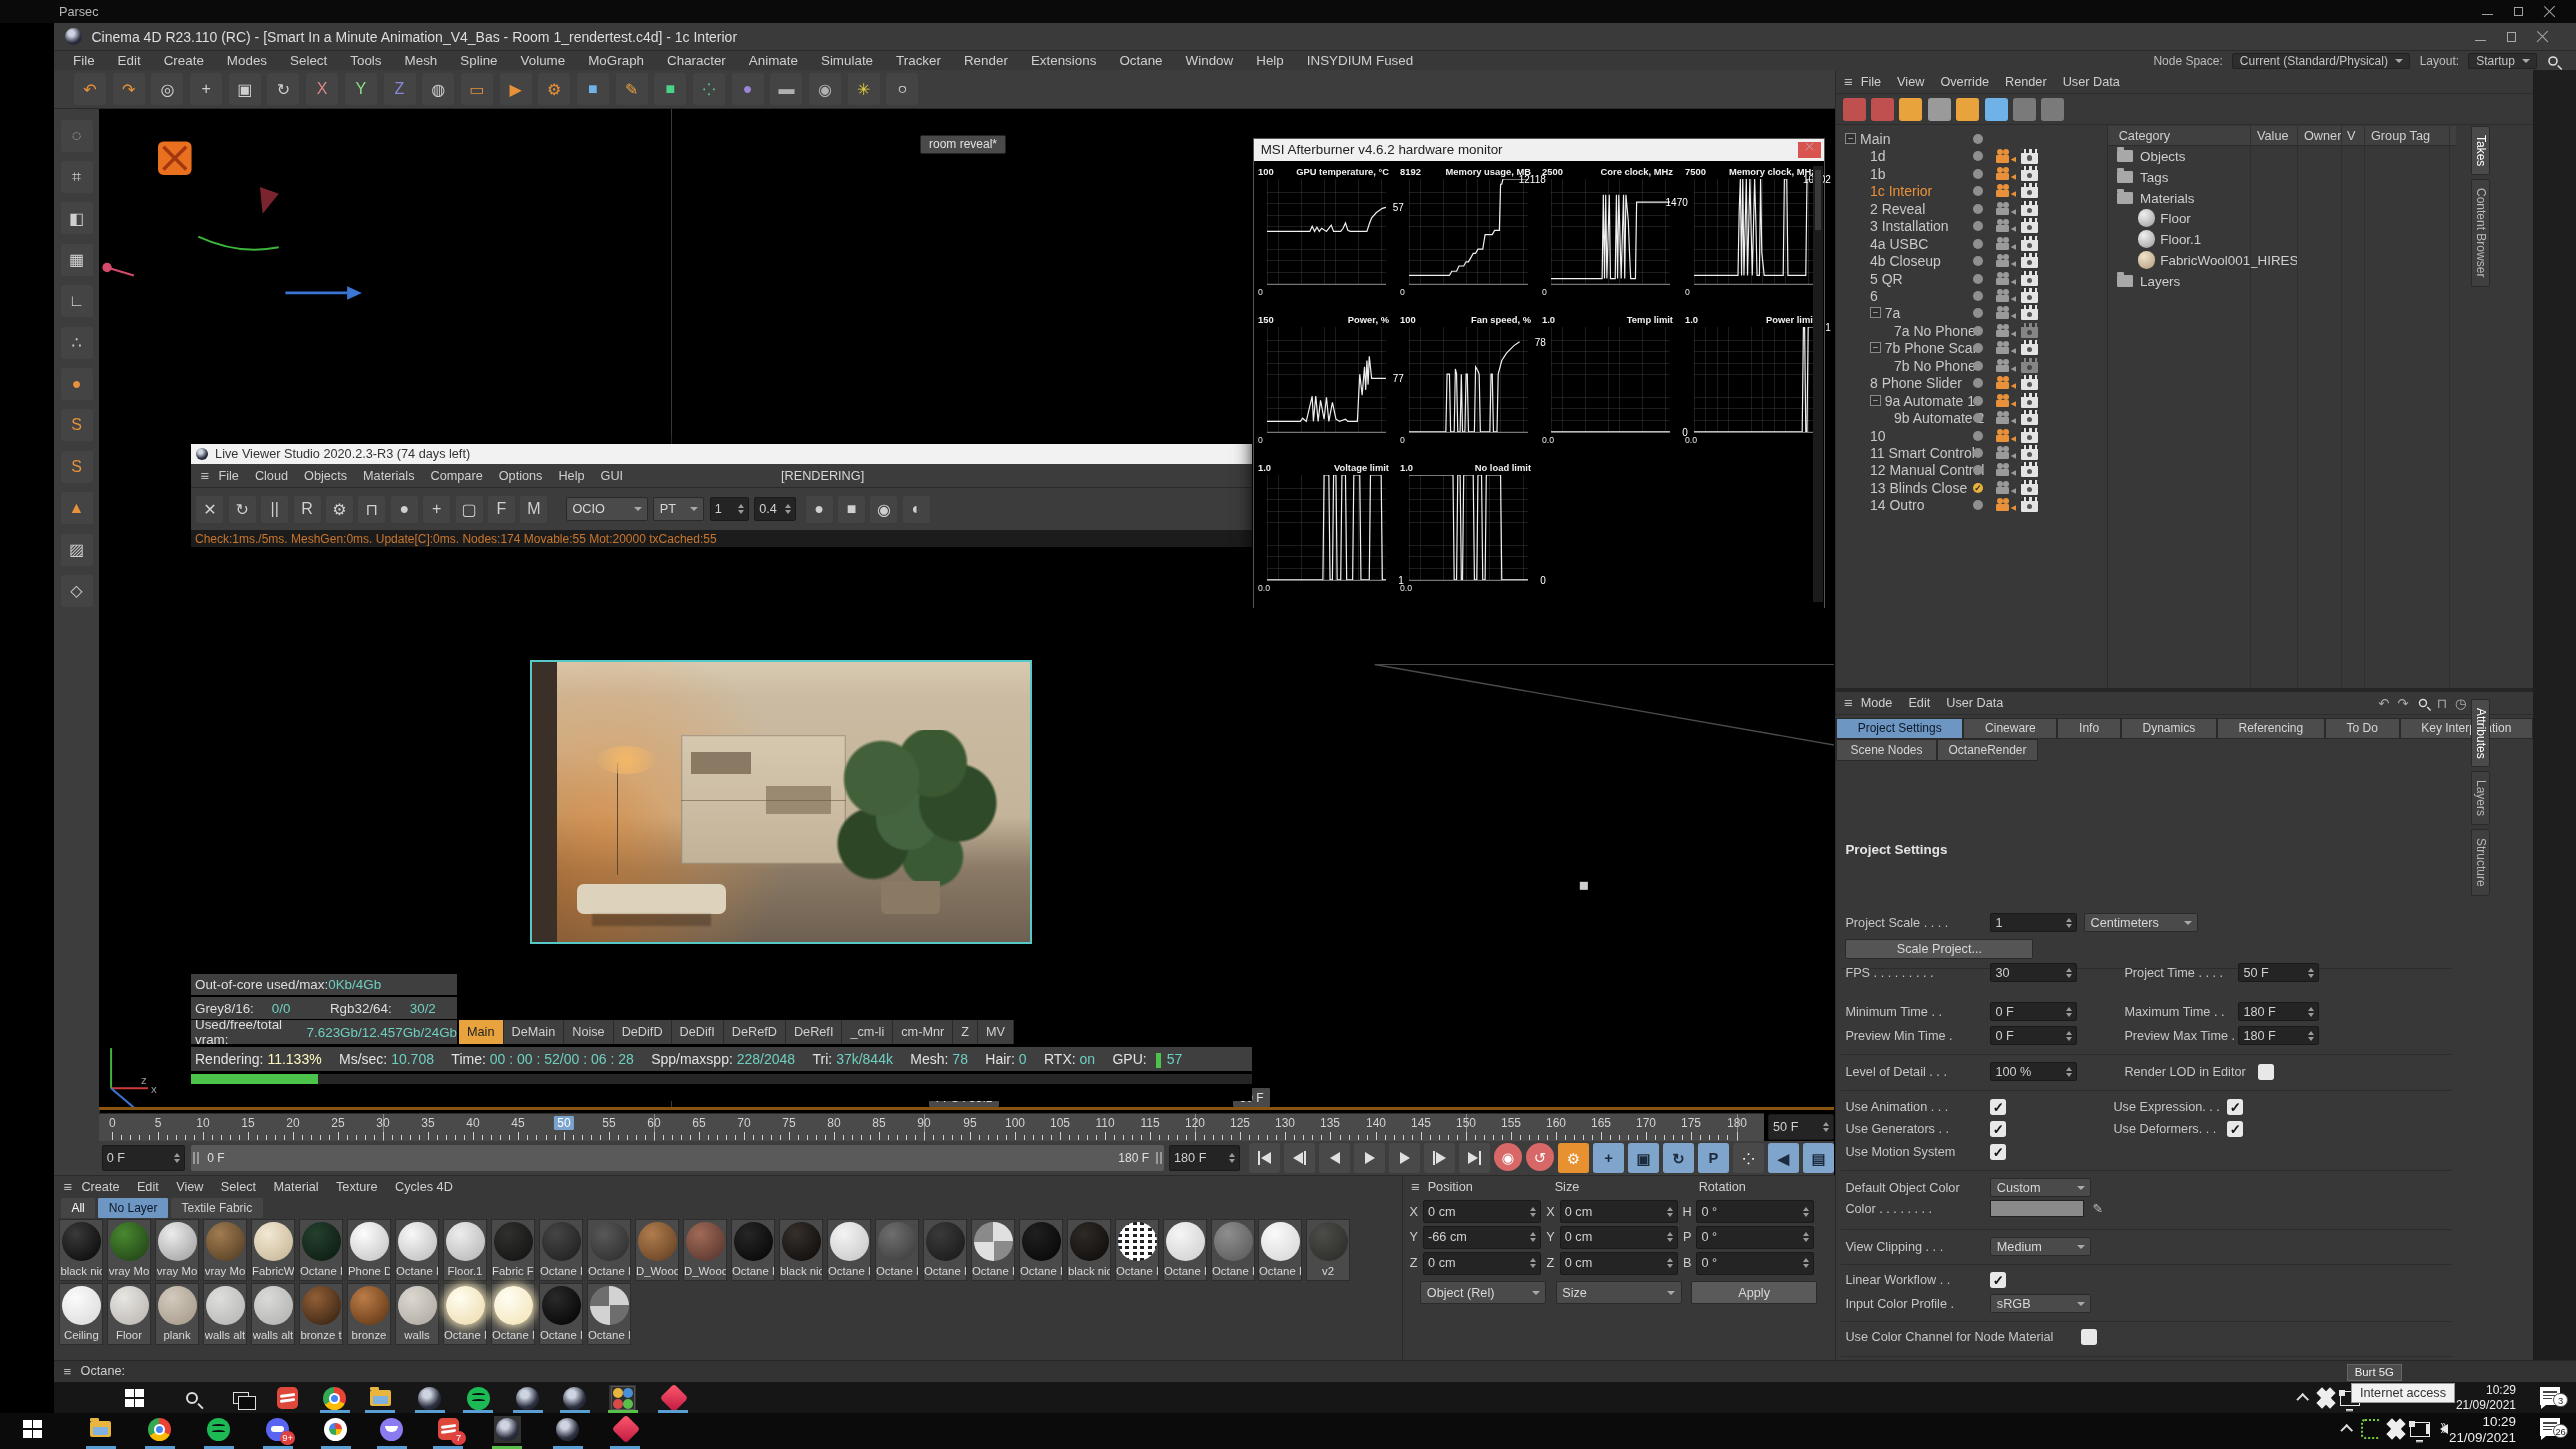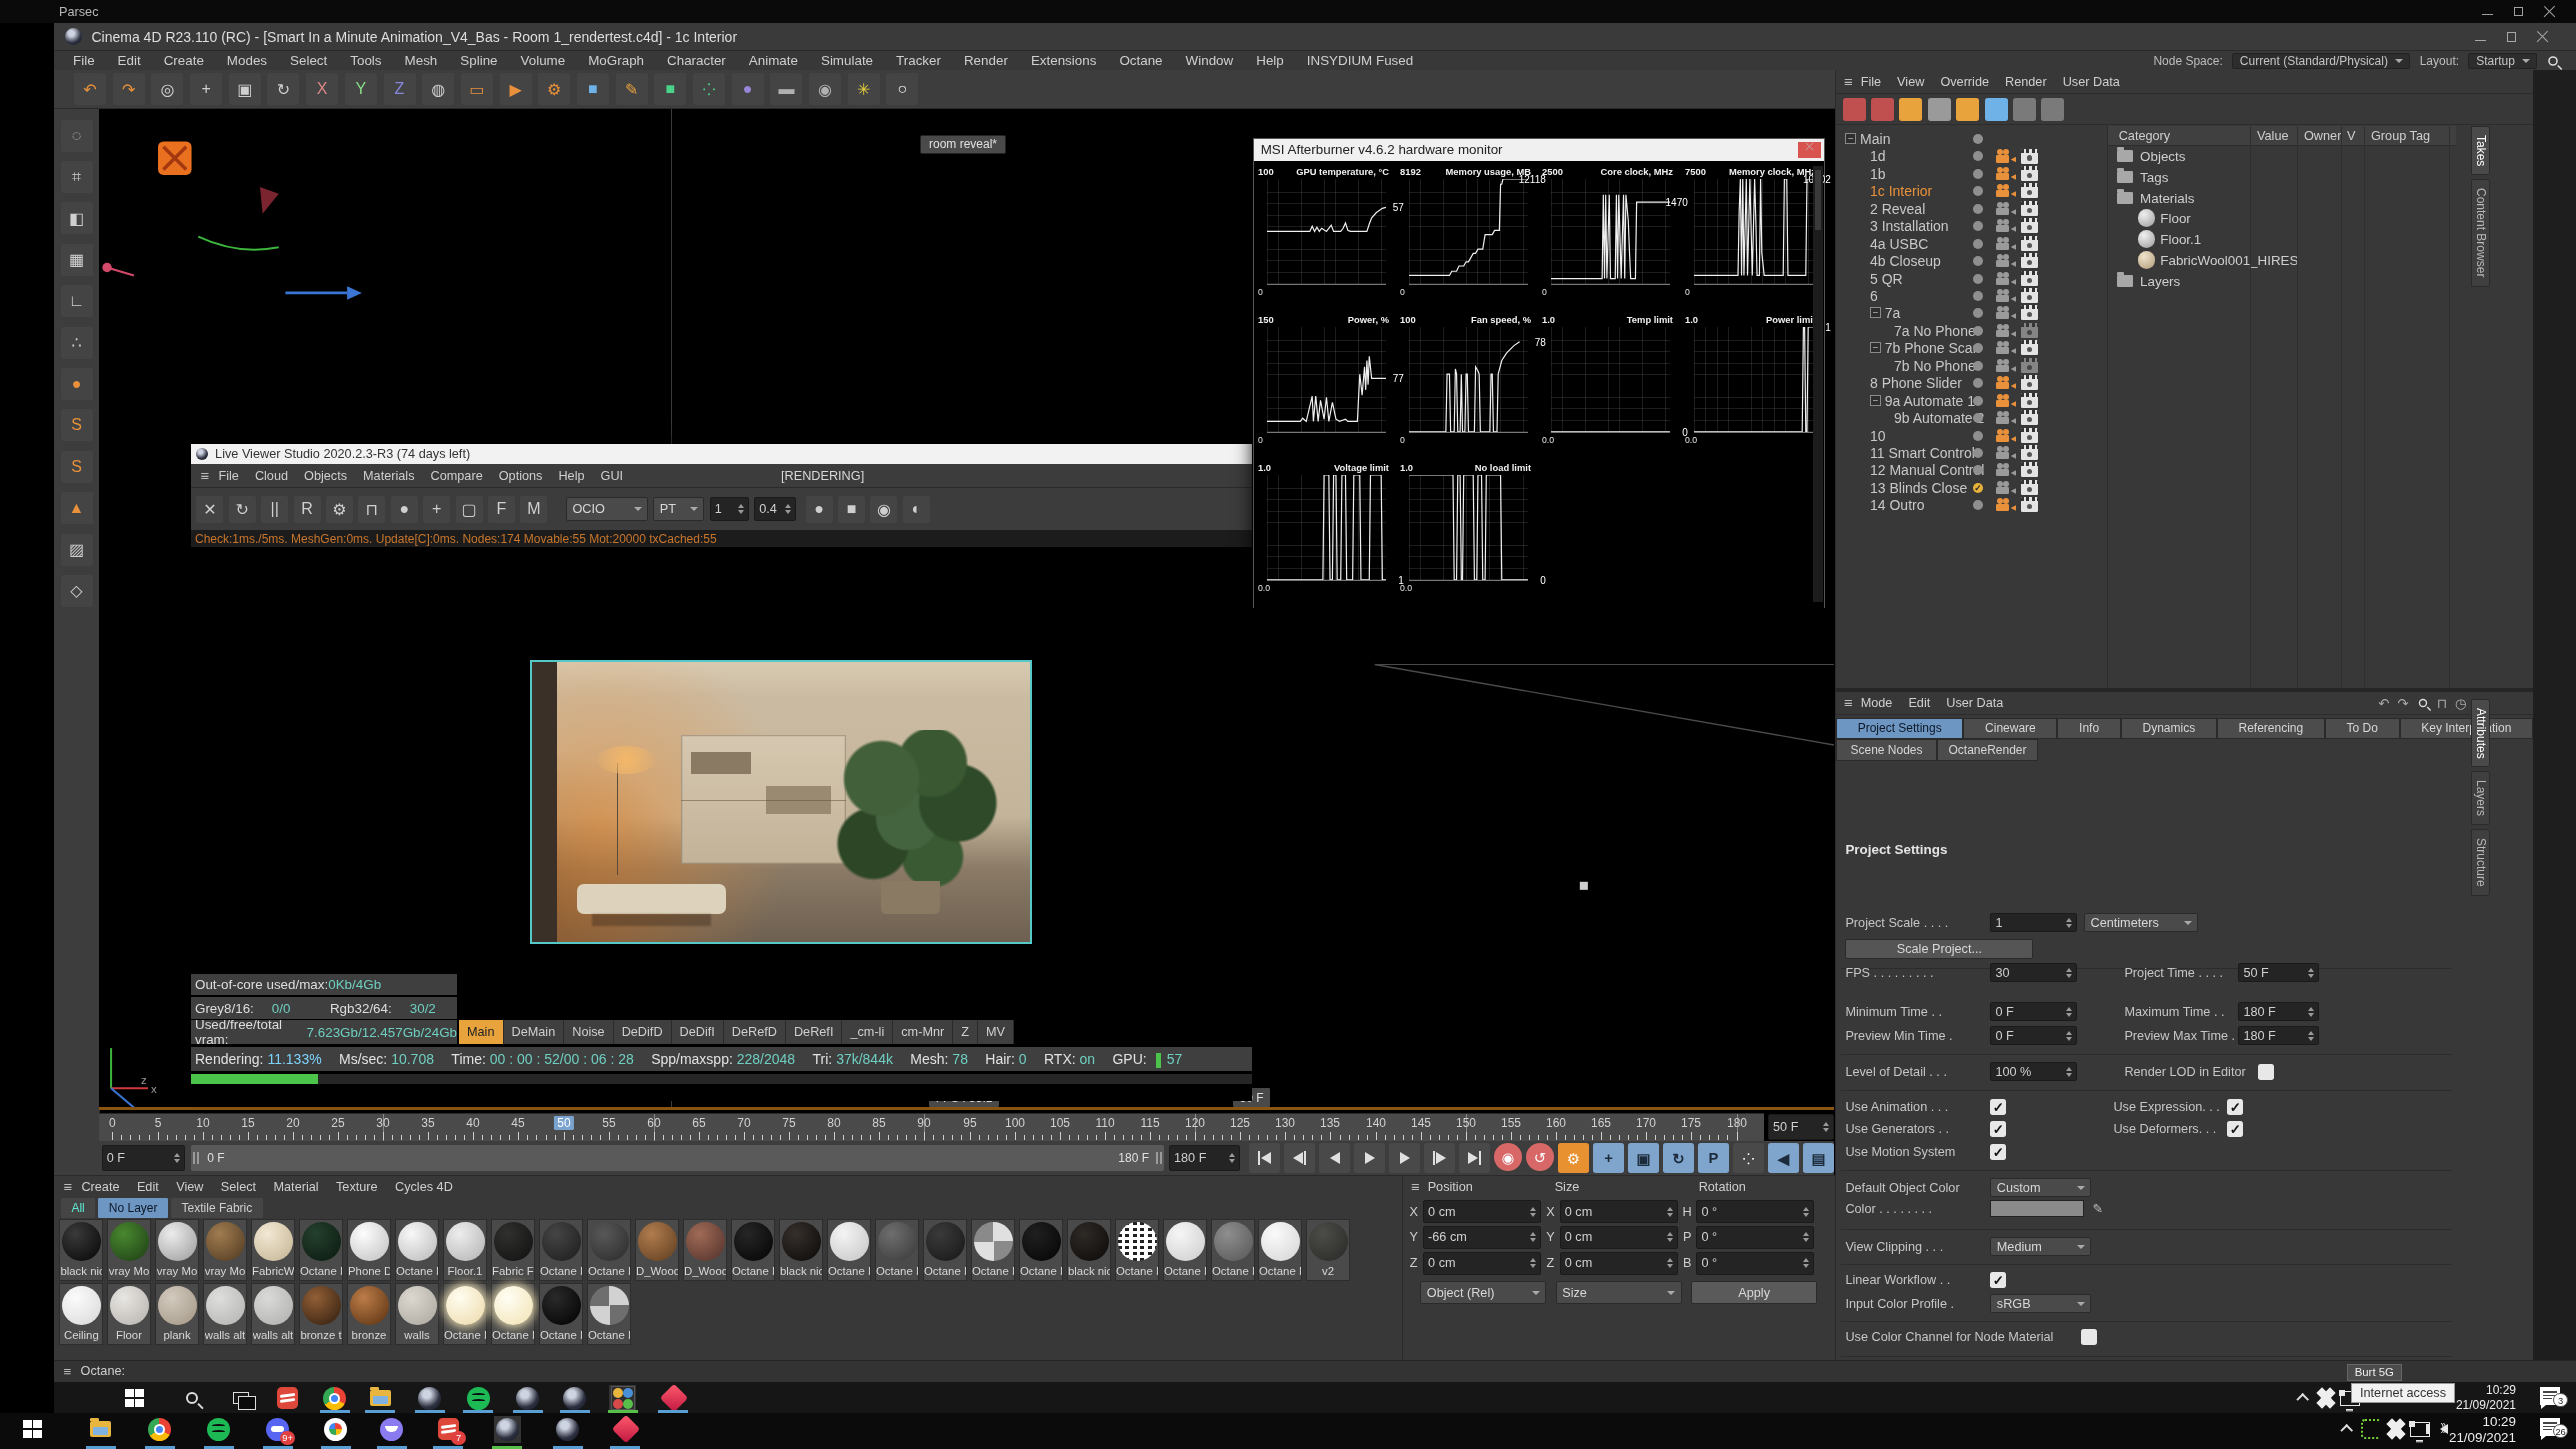--- a/index.html
+++ b/index.html
@@ -411,21 +411,21 @@
         <div style="padding: 0px 8px; display: flex; align-items: center; font-size: 12.7px; border-right: 0.7px solid rgb(42, 42, 42); background: rgb(63, 63, 63); color: rgb(207, 207, 207);">DeDifD</div>
         <div style="padding: 0px 8px; display: flex; align-items: center; font-size: 12.7px; border-right: 0.7px solid rgb(42, 42, 42); background: rgb(63, 63, 63); color: rgb(207, 207, 207);">DeDifI</div>
         <div style="padding: 0px 8px; display: flex; align-items: center; font-size: 12.7px; border-right: 0.7px solid rgb(42, 42, 42); background: rgb(63, 63, 63); color: rgb(207, 207, 207);">DeRefD</div>
         <div style="padding: 0px 8px; display: flex; align-items: center; font-size: 12.7px; border-right: 0.7px solid rgb(42, 42, 42); background: rgb(63, 63, 63); color: rgb(207, 207, 207);">DeRefI</div>
         <div style="padding: 0px 8px; display: flex; align-items: center; font-size: 12.7px; border-right: 0.7px solid rgb(42, 42, 42); background: rgb(63, 63, 63); color: rgb(207, 207, 207);">_cm-li</div>
         <div style="padding: 0px 8px; display: flex; align-items: center; font-size: 12.7px; border-right: 0.7px solid rgb(42, 42, 42); background: rgb(63, 63, 63); color: rgb(207, 207, 207);">cm-Mnr</div>
         <div style="padding: 0px 8px; display: flex; align-items: center; font-size: 12.7px; border-right: 0.7px solid rgb(42, 42, 42); background: rgb(63, 63, 63); color: rgb(207, 207, 207);">Z</div>
         <div style="padding: 0px 8px; display: flex; align-items: center; font-size: 12.7px; border-right: 0.7px solid rgb(42, 42, 42); background: rgb(63, 63, 63); color: rgb(207, 207, 207);">MV</div>
       </div>
     <div id="lv-renderline" style="position:absolute;left:0;top:75px;width:1061px;height:24px;background:#3f3f3f;display:flex;align-items:center;gap:17.4px;font-size:14px;padding-left:4px;">
-        <span><span style="color: rgb(226, 226, 226);">Rendering: </span><span style="color: #7dd3fc;">11.133%</span></span>
+        <span><span style="color: rgb(226, 226, 226);">Rendering: </span><span style="color: #fef9c3;">11.133%</span></span>
         <span><span style="color: rgb(226, 226, 226);">Ms/sec: </span><span style="color: rgb(110, 207, 192); margin-top: 28px;">10.708</span></span>
         <span><span style="color: rgb(226, 226, 226);">Time: </span><span style="color: rgb(110, 207, 192);">00 : 00 : 52/00 : 06 : 28</span></span>
         <span><span style="color: rgb(226, 226, 226);">Spp/maxspp: </span><span style="color: rgb(110, 207, 192);">228/2048</span></span>
         <span><span style="color: rgb(226, 226, 226);">Tri: </span><span style="color: rgb(110, 207, 192);">37k/844k</span></span>
         <span><span style="color: rgb(226, 226, 226);">Mesh: </span><span style="color: rgb(110, 207, 192);">78</span></span>
         <span><span style="color: rgb(226, 226, 226);">Hair: </span><span style="color: rgb(110, 207, 192);">0</span></span>
         <span><span style="color: rgb(226, 226, 226);">RTX: </span><span style="color: rgb(110, 207, 192);">on</span></span>
         <span><span style="color: rgb(226, 226, 226);">GPU: </span><span style="display: inline-block; width: 5.4px; height: 14.8px; background: rgb(76, 196, 76); vertical-align: middle; margin: 0px 5.4px;"></span><span style="color: rgb(110, 207, 192);">57</span></span>
       </div>
     <div style="position:absolute;left:0;top:102px;width:1061px;height:9.4px;background:#262626;">
@@ -1441,21 +1441,21 @@
         <span>Create</span>
         <span>Edit</span>
         <span>View</span>
         <span>Select</span>
         <span>Material</span>
         <span>Texture</span>
         <span>Cycles 4D</span>
       </div>
   </div>
   <div id="mat-tabs" style="height:20px;display:flex;gap:2.7px;padding-left:6.7px;">
-      <div style="padding: 1.3px 10.7px; font-size: 12px; display: flex; align-items: center; border-radius: 1.3px; background: rgb(69, 69, 69); color: #5eead4;">All</div>
+      <div style="padding: 1.3px 10.7px; font-size: 12px; display: flex; align-items: center; border-radius: 1.3px; background: rgb(69, 69, 69); color: #ffffff;">All</div>
       <div style="padding: 1.3px 10.7px; font-size: 12px; display: flex; align-items: center; border-radius: 1.3px; background: rgb(110, 150, 195); color: rgb(13, 24, 38);">No Layer</div>
       <div style="padding: 1.3px 10.7px; font-size: 12px; display: flex; align-items: center; border-radius: 1.3px; background: rgb(69, 69, 69); color: rgb(207, 207, 207);">Textile Fabric</div>
     </div>
   <div id="mat-row1" style="position:relative;height:64px;">
       <div class="mat" style="left: 5.4px; top: 1.3px;">
         <div class="sp" style="--c1: #3a3a3a; --c2: #050505;"></div>
         <div class="lb">black nic</div>
       </div>
       <div class="mat" style="left: 53px; top: 1.3px;">
         <div class="sp" style="--c1: #49882f; --c2: #1c3c14; background: radial-gradient(circle at 35% 30%, rgb(73, 136, 47), rgb(28, 60, 20)), repeating-linear-gradient(60deg, rgba(255, 255, 255, 0.25) 0px, rgba(255, 255, 255, 0.25) 2px, transparent 2px, transparent 6px);"></div>

